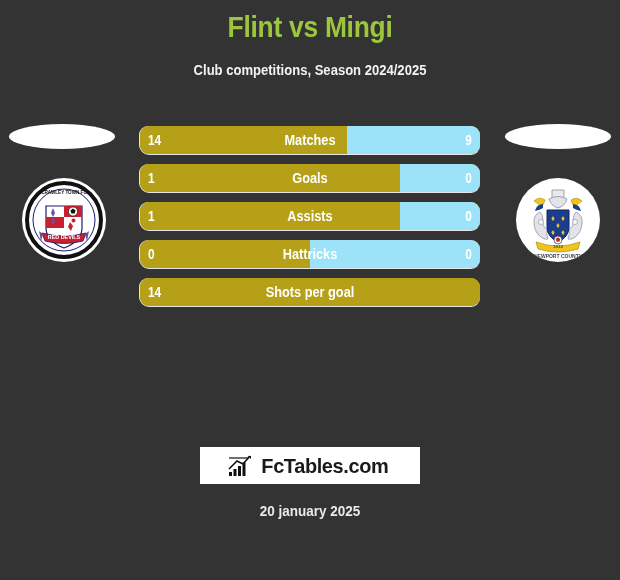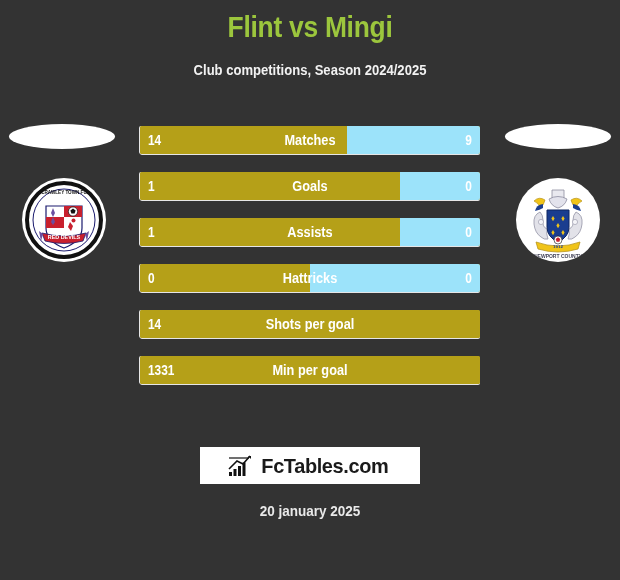--- a/index.html
+++ b/index.html
@@ -75,22 +75,22 @@
   
   .rows {
     position: absolute;
     left: 140px;
     top: 126px;
     width: 340px;
   }
   .row {
     position: relative;
     height: 28px;
-    margin-bottom: 18px;
-    border-radius: 2px;
+    margin-bottom: 10px;
+    border-radius: 9px;
     overflow: hidden;
     background: #b5a018;
     box-shadow: 0 1px 0 0 #e6e6e6, -1px 0 0 0 #e6e6e6;
   }
   .row .fill-left {
     position: absolute;
     left: 0; top: 0; bottom: 0;
     background: #b5a018;
   }
   .row .fill-right {
@@ -249,25 +249,20 @@
         <div class="fill-right" style="width: 50%; background: rgb(156, 227, 250);"></div>
         <span class="val home">0</span>
         <span class="val away">0</span>
         <span class="label">Hattricks</span>
       </div>
       <div class="row">
         <div class="fill-left" style="width: 100%; background: rgb(181, 160, 24);"></div>
         <span class="val home">14</span>
         <span class="label">Shots per goal</span>
       </div>
-      <div class="row">
-        <div class="fill-left" style="width: 100%; background: rgb(181, 160, 24);"></div>
-        <span class="val home">1331</span>
-        <span class="label">Min per goal</span>
-      </div>
     </div>
 
   <div class="logo-box">
     <svg class="logo-icon" viewBox="0 0 24 22" xmlns="http://www.w3.org/2000/svg">
       <path d="M1 3 L21 3" stroke="#111" stroke-width="1.2" fill="none"></path>
       <path d="M1 14 L9 6 L15 9 L22 1" stroke="#111" stroke-width="1.6" fill="none"></path>
       <path d="M20 1 h3 v3 z" fill="#111"></path>
       <rect x="1" y="17" width="3" height="4" fill="#111"></rect>
       <rect x="5.5" y="14" width="3" height="7" fill="#111"></rect>
       <rect x="10" y="11" width="3" height="10" fill="#111"></rect>

